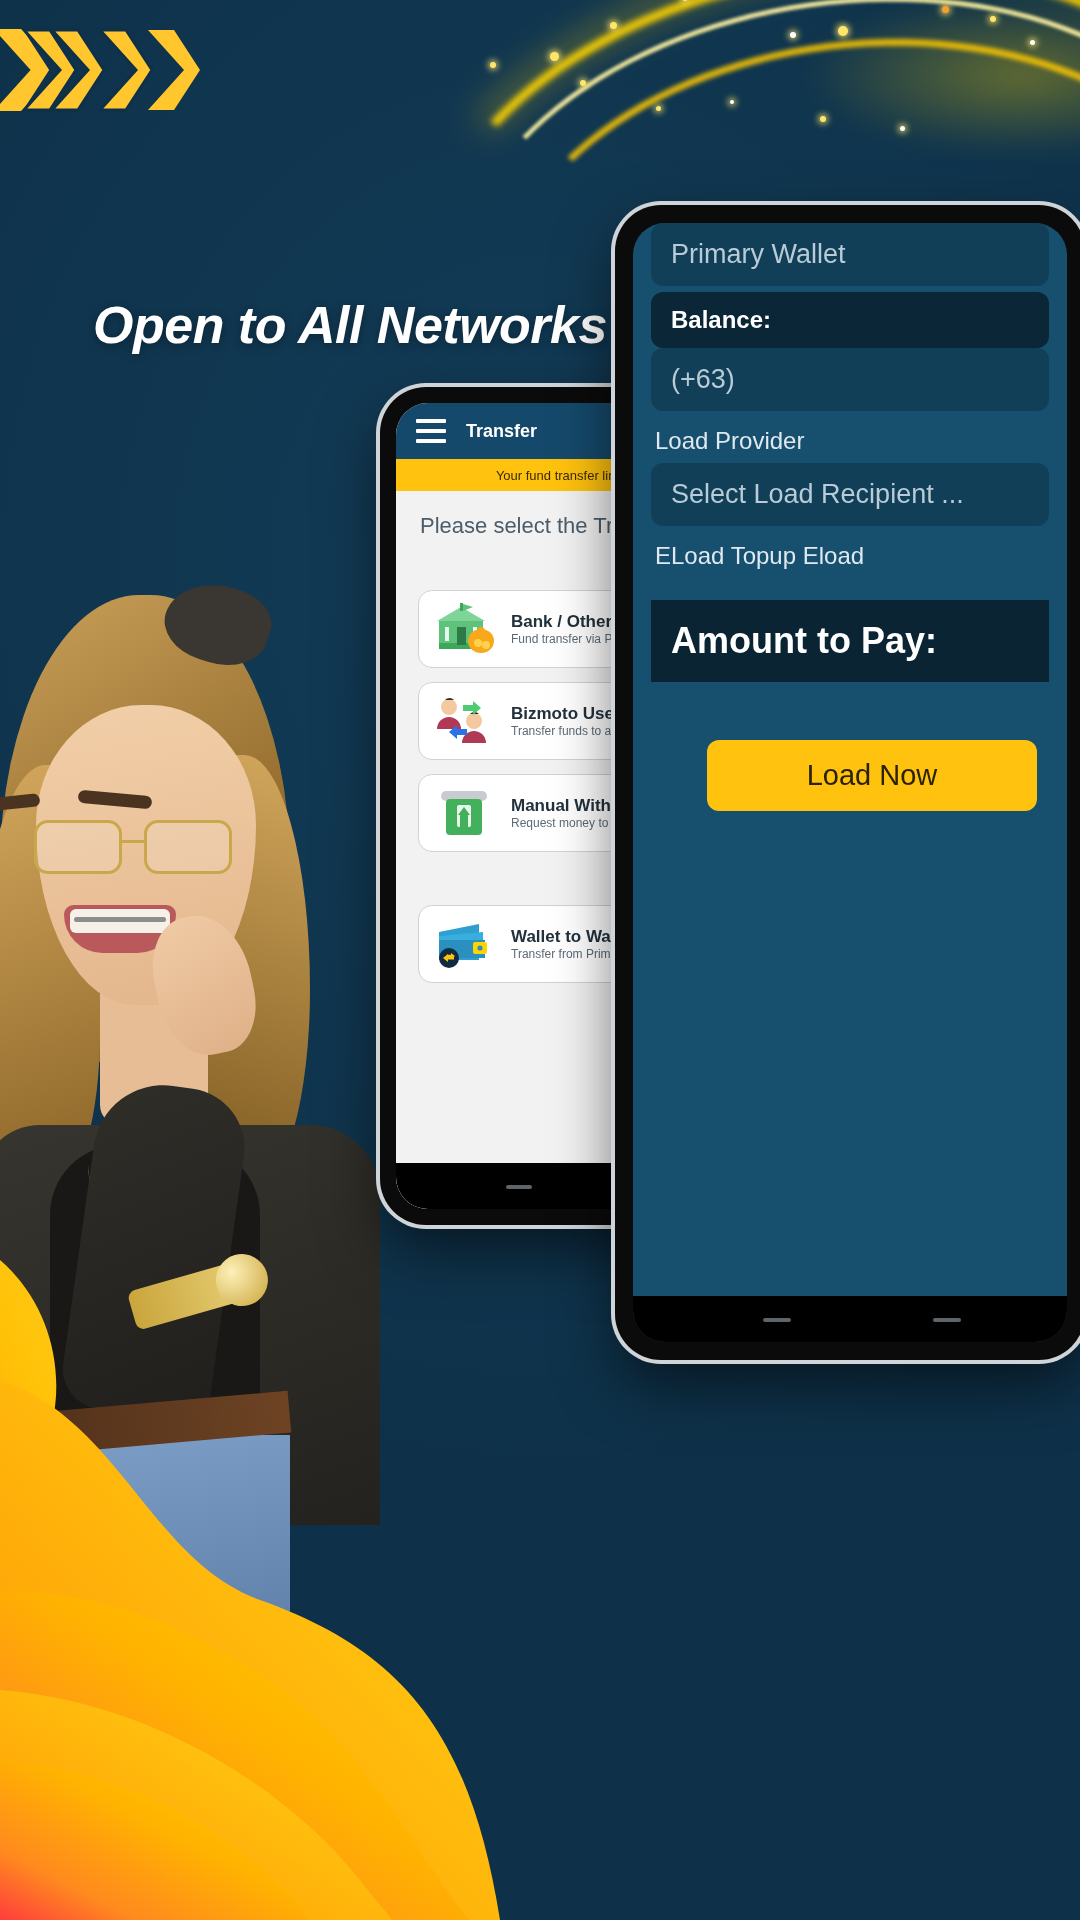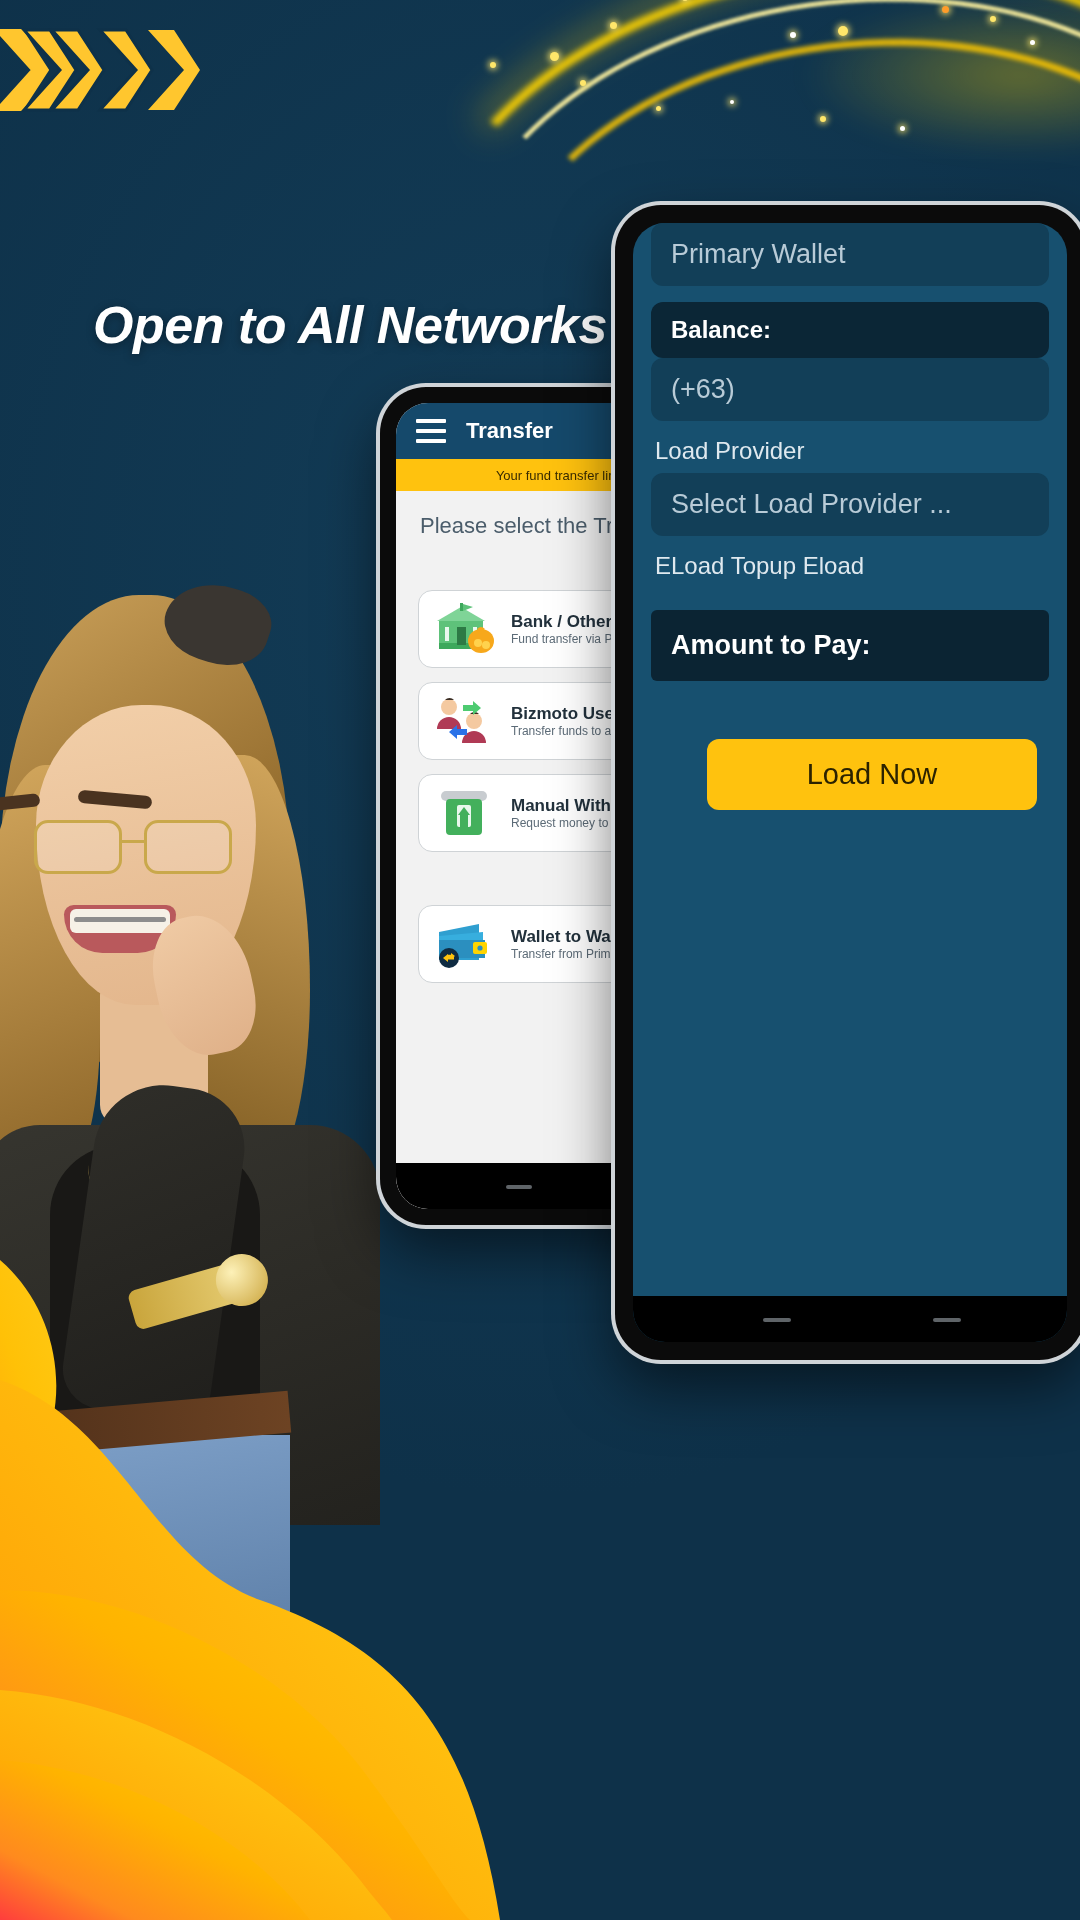--- a/index.html
+++ b/index.html
@@ -108,21 +108,21 @@
   .phone{ position:absolute; border-radius:46px; background:#0b0b0b;
     box-shadow:0 0 0 4px #cfd4d8, 0 26px 60px rgba(0,0,0,.55);}
   .screen{ position:absolute; overflow:hidden; background:#f2f2f2; }
   .navbar{ position:absolute; left:0; bottom:0; width:100%; height:46px; background:#000; }
   .navpill{ position:absolute; bottom:20px; height:4px; background:#5f6468; border-radius:2px;}
 
   
   #phone-transfer{ left:380px; top:387px; width:430px; height:838px; }
   #phone-transfer .screen{ left:16px; top:16px; width:398px; height:806px; border-radius:32px;}
   .tf-appbar{ height:56px; background:#15496b; display:flex; align-items:center; padding:0 20px; gap:20px;}
-  .tf-title{ color:#fff; font-size:22px; font-weight:bold;text-align:right; }
+  .tf-title{ color:#fff; font-size:18px; font-weight:bold;text-align:right; }
   .burger{ width:30px; display:flex; flex-direction:column; gap:6px;}
   .burger i{ display:block; height:4px; background:#fff; border-radius:1px;}
   .tf-limit{ height:32px; background:#ffc20e; color:#3a2c00; font-size:13px;
     display:flex; align-items:center; justify-content:center; }
   .tf-body{ background:#f2f2f2; height:100%; }
   .tf-instruct{ padding:22px 24px 6px; color:#4b5d6b; font-size:22px; }
   .tf-section{ text-align:right; padding:8px 24px 16px; color:#46586a; font-size:18px; }
   .tf-card{ margin:0 22px 14px; background:#fff; border:1px solid #cfd3d6; border-radius:14px;
     display:flex; align-items:center; gap:14px; padding:12px 14px; }
   .tf-ic{ width:64px; height:52px; flex:0 0 64px; position:relative; }
@@ -134,22 +134,22 @@
   
   #phone-eload{ left:615px; top:205px; width:470px; height:1155px; }
   #phone-eload .screen{ left:18px; top:18px; width:434px; height:1119px; border-radius:32px; background:#17506f;}
   .el-appbar{ height:74px; background:#17506f; display:flex; align-items:center; padding:0 22px; gap:22px;}
   .el-title{ color:#fff; font-size:31px; font-weight:bold;}
   .el-label{ color:#dfe9ef; font-size:24px; padding:16px 22px 8px;}
   .el-field{ margin:0 18px; background:#123f58; border-radius:12px; padding:16px 20px;
     color:#b8cbd7; font-size:27px;}
   .el-balance{ margin:0 18px; background:#0b2636; border-radius:12px; padding:14px 20px;
     color:#ffffff; font-size:24px; font-weight:bold;}
-  .el-amount{ margin:22px 18px 0; background:#0b2433; border-radius:6px; padding:20px;
-    color:#fff; font-size:27px; font-weight:bold;}
+  .el-amount{ margin:22px 18px 0; background:#0b2433; border-radius:0; padding:20px;
+    color:#fff; font-size:36px; font-weight:bold;}
   .el-btn{ margin:58px 0 0 74px; width:330px; background:#ffc20e; border-radius:12px;
     padding:19px 0; text-align:center; color:#2b2200; font-size:29px; }
 </style>
 </head>
 <body>
 
 <div class="bg-base"></div>
 <div class="bg-vig"></div>
 
 <div class="streak-wrap">
@@ -371,26 +371,26 @@
       <div class="navpill" style="left:260px;width:26px;"></div>
     </div>
   </div>
 </div>
 
 <div class="phone" id="phone-eload">
   <div class="screen">
 
 
     <div class="el-field">Primary Wallet</div>
-    <div class="el-balance" style="margin-top:16px;">Balance:</div>
+    <div class="el-balance" style="margin-top:6px;">Balance:</div>
 
     <div class="el-field">(+63)</div>
 
     <div class="el-label">Load Provider</div>
-    <div class="el-field">Select Load Provider ...</div>
+    <div class="el-field">Select Load Recipient ...</div>
 
     <div class="el-label">ELoad Topup Eload</div>
 
     <div class="el-amount">Amount to Pay:</div>
 
     <div class="el-btn">Load Now</div>
 
     <div class="navbar">
       <div class="navpill" style="left:130px;width:28px;"></div>
       <div class="navpill" style="left:300px;width:28px;"></div>

